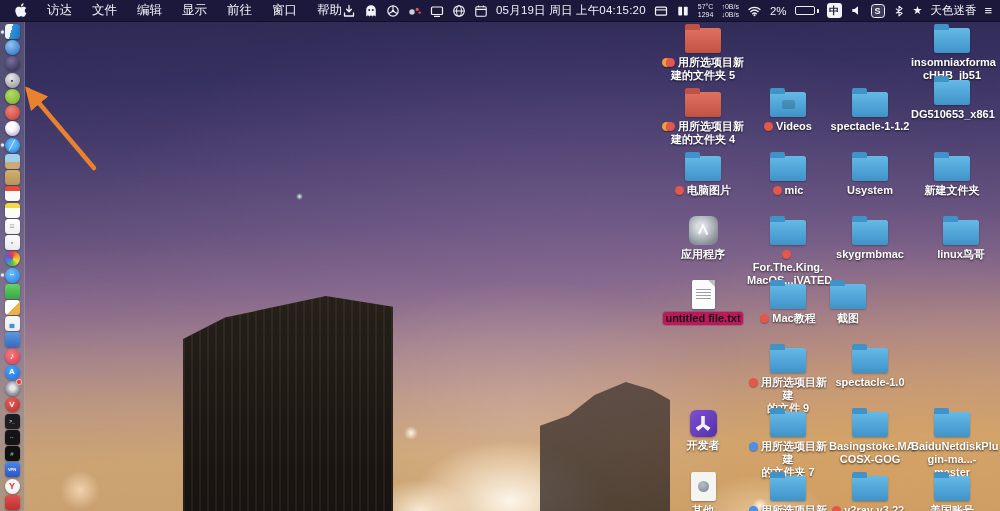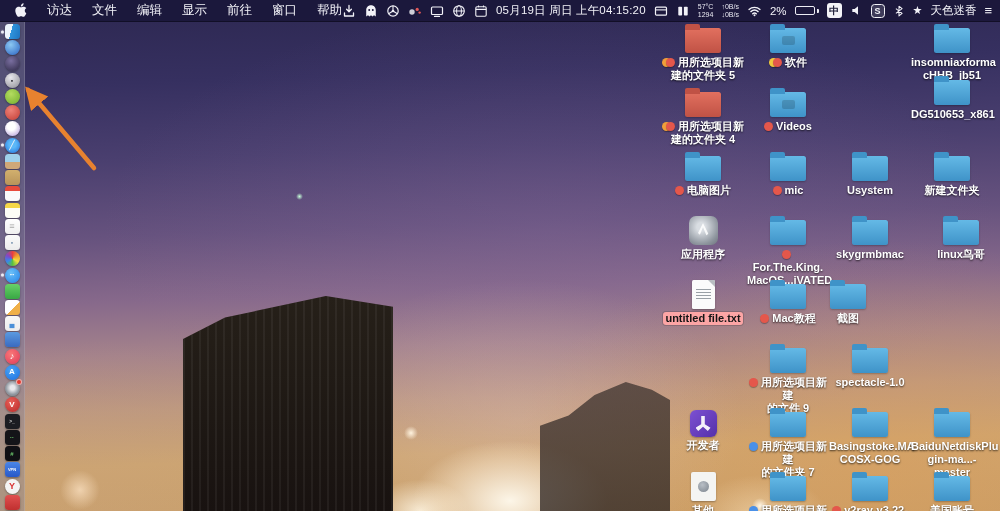--- a/index.html
+++ b/index.html
@@ -96,21 +96,21 @@
     position:relative; box-shadow:0 1px 2px rgba(0,0,0,.3); }
   .dev-app::after { content:""; position:absolute; left:6px; top:6px; width:15px; height:15px;
     background:rgba(255,255,255,.92); clip-path:polygon(38% 0,62% 0,62% 55%,100% 78%,82% 100%,50% 72%,18% 100%,0 78%,38% 55%); }
   .white-doc { width:25px; height:29px; background:#f4f4f2; border-radius:2px; position:relative;
     box-shadow:0 1px 2px rgba(0,0,0,.3); }
   .white-doc::after { content:""; position:absolute; left:7px; top:9px; width:11px; height:11px;
     border-radius:50%; background:radial-gradient(circle at 40% 35%, #b9bfc6, #7b838c); }
   .d-label { margin-top:3px; max-width:86px; text-align:center; font-size:11px; font-weight:bold;
     color:#fff; line-height:1.2; white-space:pre-line; text-shadow:0 1px 2px rgba(0,0,0,.75);
     padding:0 2px; border-radius:3px; }
-  .d-label.sel { background:#fca5a5; color:#151515; text-shadow:none; box-shadow:0 0 0 1px rgba(0,0,0,.15); }
+  .d-label.sel { background:#be185d; color:#151515; text-shadow:none; box-shadow:0 0 0 1px rgba(0,0,0,.15); }
   .tag { display:inline-block; width:9px; height:9px; border-radius:50%; vertical-align:-1px; margin-right:3px;
     box-shadow:0 1px 1px rgba(0,0,0,.3); }
   
   .arrow-svg { position:absolute; left:8px; top:72px; z-index:7; pointer-events:none; }
 </style>
 </head>
 <body>
 
 <div class="bg"></div>
 <div class="bldg-main"></div>
@@ -158,34 +158,26 @@
         <div class="dev-app"></div>
       </div>
       <div class="d-label"><span>开发者</span></div>
     </div>
     <div class="d-item" style="left: 660px; top: 468px;">
       <div class="d-icw">
         <div class="white-doc"></div>
       </div>
       <div class="d-label"><span>其他</span></div>
     </div>
-    <div class="d-item" style="left: 745px; top: 20px;">
+    <div class="d-item" style="left: 745px; top: 84px;">
       <div class="d-icw">
         <div class="folder" style="--fc: #64b9e6; --fcd: #3f93c8;">
           <span class="emblem"></span>
         </div>
       </div>
-      <div class="d-label"><span class="tag" style="background: rgb(240, 200, 62);"></span><span class="tag" style="background: rgb(228, 87, 75); margin-left: -8px;"></span><span>软件</span></div>
-    </div>
-    <div class="d-item" style="left: 745px; top: 84px;">
-      <div class="d-icw">
-        <div class="folder" style="--fc: #64b9e6; --fcd: #3f93c8;">
-          <span class="emblem"></span>
-        </div>
-      </div>
       <div class="d-label"><span class="tag" style="background: rgb(228, 87, 75);"></span><span>Videos</span></div>
     </div>
     <div class="d-item" style="left: 745px; top: 148px;">
       <div class="d-icw">
         <div class="folder" style="--fc: #64b9e6; --fcd: #3f93c8;"></div>
       </div>
       <div class="d-label"><span class="tag" style="background: rgb(228, 87, 75);"></span><span>mic</span></div>
     </div>
     <div class="d-item" style="left: 745px; top: 212px;">
       <div class="d-icw">
@@ -212,20 +204,26 @@
         <div class="folder" style="--fc: #64b9e6; --fcd: #3f93c8;"></div>
       </div>
       <div class="d-label"><span class="tag" style="background: rgb(74, 144, 232);"></span><span>用所选项目新建
 的文件夹 7</span></div>
     </div>
     <div class="d-item" style="left: 745px; top: 468px;">
       <div class="d-icw">
         <div class="folder" style="--fc: #64b9e6; --fcd: #3f93c8;"></div>
       </div>
       <div class="d-label"><span class="tag" style="background: rgb(74, 144, 232);"></span><span>用所选项目新建</span></div>
+    </div>
+    <div class="d-item" style="left: 827px; top: 84px;">
+      <div class="d-icw">
+        <div class="folder" style="--fc: #64b9e6; --fcd: #3f93c8;"></div>
+      </div>
+      <div class="d-label"><span>spectacle-1-1.2</span></div>
     </div>
     <div class="d-item" style="left: 827px; top: 148px;">
       <div class="d-icw">
         <div class="folder" style="--fc: #64b9e6; --fcd: #3f93c8;"></div>
       </div>
       <div class="d-label"><span>Usystem</span></div>
     </div>
     <div class="d-item" style="left: 827px; top: 212px;">
       <div class="d-icw">
         <div class="folder" style="--fc: #64b9e6; --fcd: #3f93c8;"></div>

